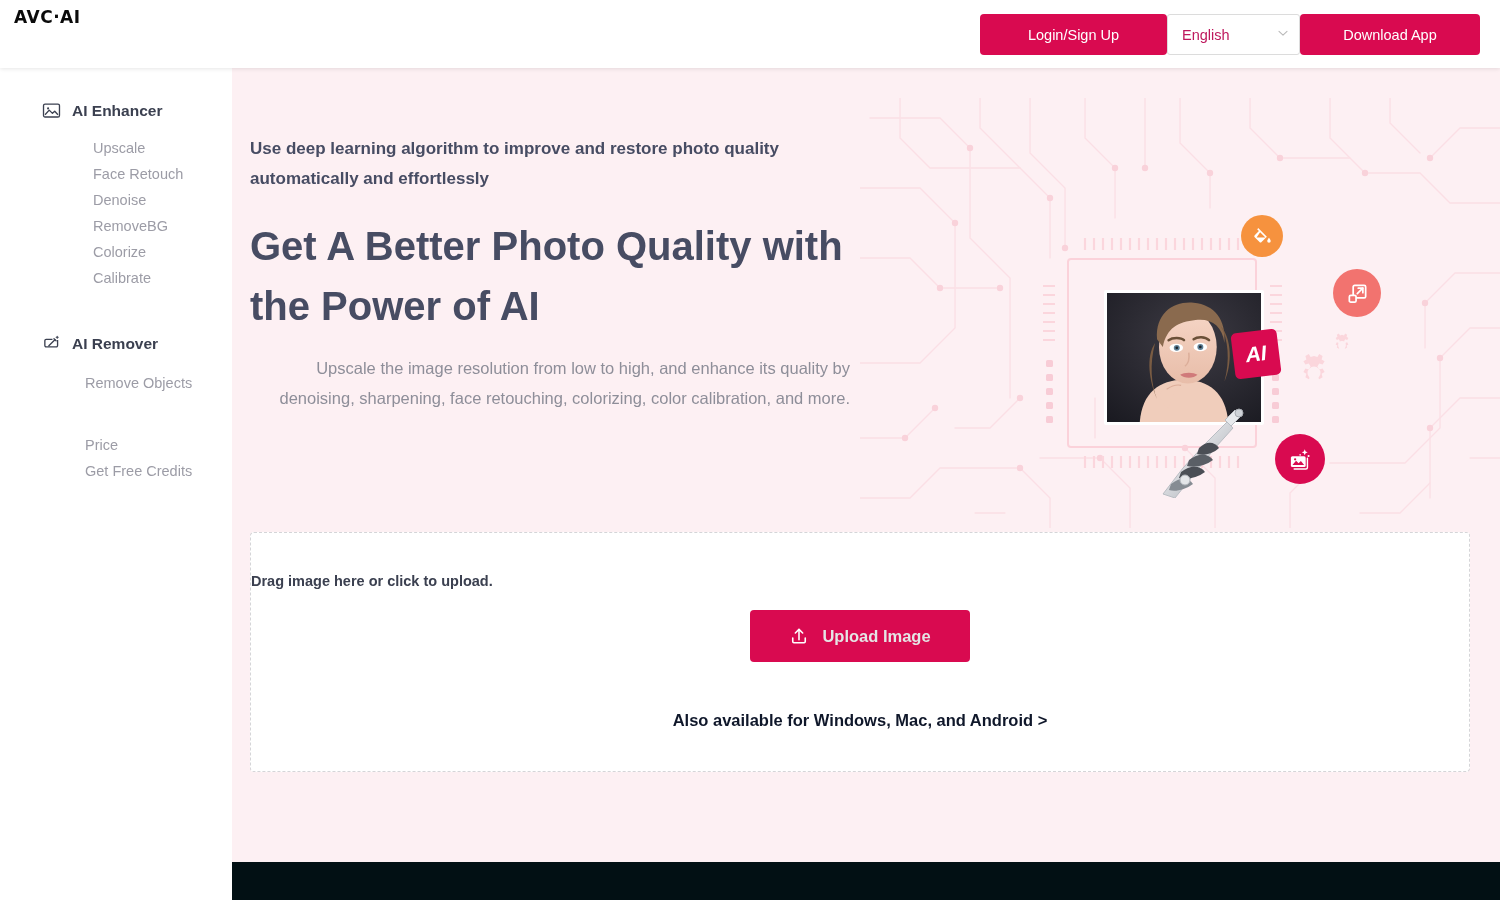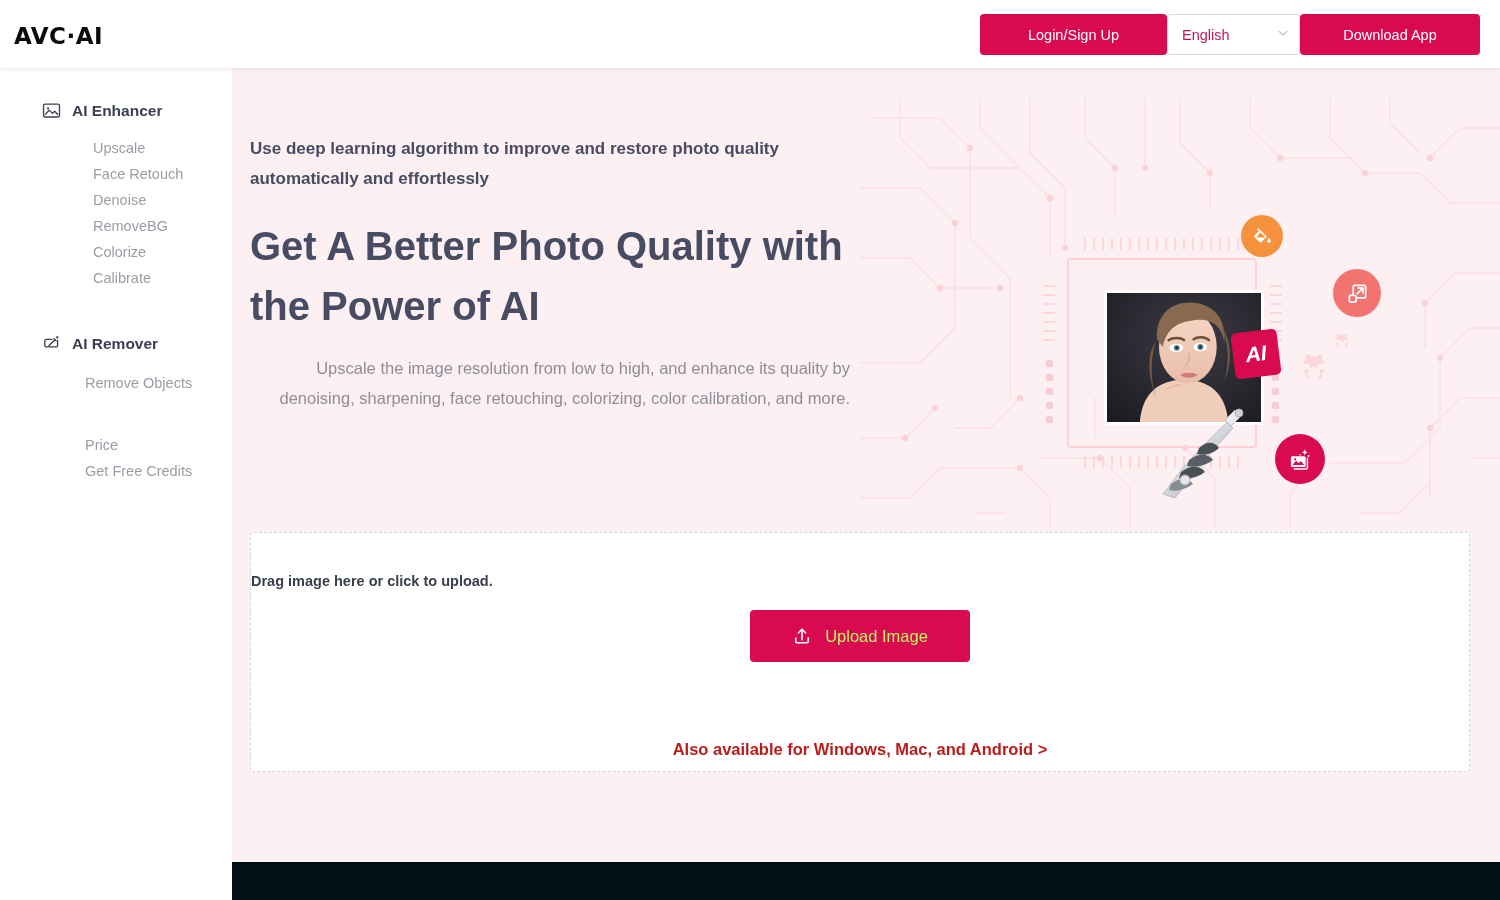--- a/index.html
+++ b/index.html
@@ -12,22 +12,22 @@
   #root { position: relative; width: 1500px; height: 900px; }
 
   
   .header {
     position: absolute; top: 0; left: 0; width: 1500px; height: 68px;
     background: #fff; z-index: 30;
     box-shadow: 0 1px 4px rgba(0,0,0,.10);
     display: flex; align-items: center;
   }
   .logo {
-    position: absolute; left: 14px; top: 23px;
-    font-size: 23px; font-weight: 700; letter-spacing: .5px;
+    position: absolute; left: 14px; top: 7px;
+    font-size: 17px; font-weight: 700; letter-spacing: .5px;
     color: #0b0b0b; font-family: "DejaVu Sans", sans-serif;
     white-space: nowrap;
   }
   .header-actions {
     position: absolute; right: 20px; top: 14px;
     display: flex; align-items: center; 
   }
   .btn-primary {
     background: #d90a50; color: #fff; border: none; cursor: pointer;
     height: 41px; border-radius: 4px; padding: 0 22px;
@@ -138,31 +138,30 @@
   .dropzone {
     position: absolute; left: 30px; top: 464px; width: 1220px; height: 240px;
     background: #fff; border: 1px dashed #d5d5d8; border-radius: 4px;
   }
   .dz-hint {
     position: absolute; left: 0; right: 0; top: 40px; 
     font-size: 14.5px; font-weight: 700; color: #3b4050;
   }
   .upload-btn {
     position: absolute; left: 50%; top: 77px; transform: translateX(-50%);
-    width: 220px; height: 52px; background: #d90a50; color: #bef264;
+    width: 220px; height: 52px; background: #d90a50; color: #e5e5e5;
     border: none; border-radius: 4px; cursor: pointer;
     display: flex; align-items: center; justify-content: center; gap: 13px;
-    font-size: 16.5px; font-weight: 400; font-family: "Liberation Sans", sans-serif;
+    font-size: 16.5px; font-weight: 700; font-family: "Liberation Sans", sans-serif;
   }
   .upload-btn svg { display: block; }
   .also-link {
     position: absolute; left: 0; right: 0; top: 178px; text-align: center;
-    font-size: 16.5px; font-weight: 700; color: #b91c1c; cursor: pointer;
+    font-size: 16.5px; font-weight: 700; color: #0f172a; cursor: pointer;
     text-decoration: none;
-    margin-top: 29px;
   }
 </style>
 </head>
 <body>
 
 <div id="root">
 
   <div class="header">
     <div class="logo">AVC·AI</div>
     <div class="header-actions">

